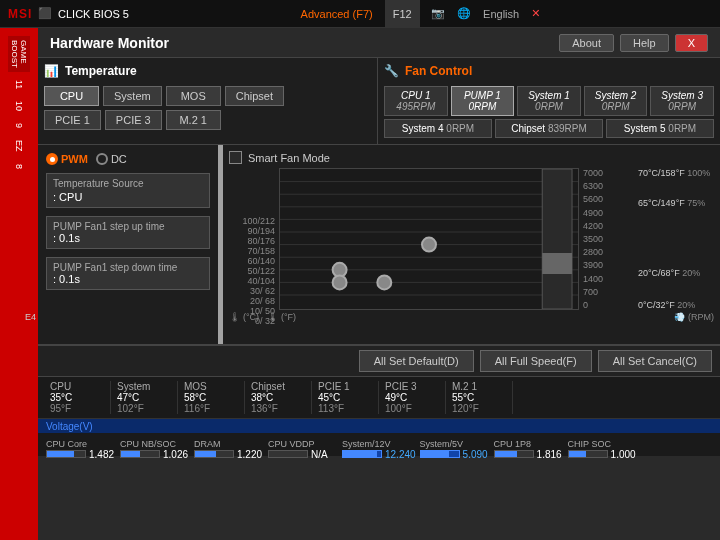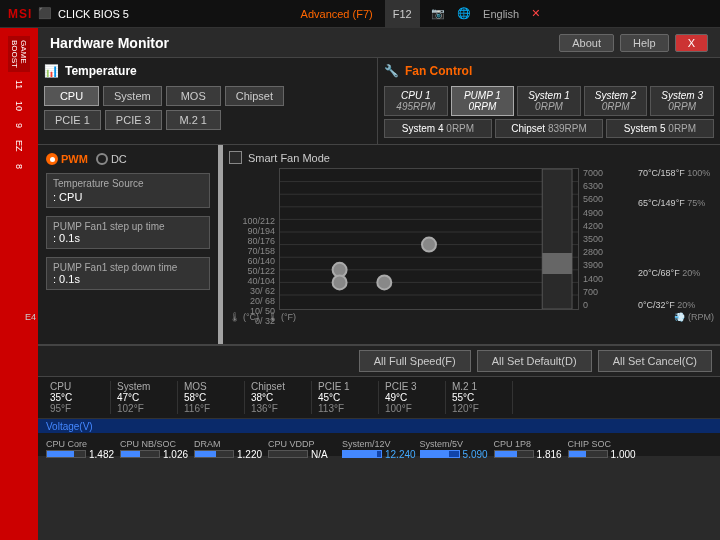--- a/index.html
+++ b/index.html
@@ -663,22 +663,22 @@
             <div class="chart-footer-icons">
               <span>🌡 (°C)</span>
               <span>🌡 (°F)</span>
             </div>
             <span>💨 (RPM)</span>
           </div>
         </div>
       </div>
 
       <div class="action-buttons">
+        <button class="action-btn">All Set Default(D)</button>
         <button class="action-btn">All Full Speed(F)</button>
-        <button class="action-btn">All Set Default(D)</button>
         <button class="action-btn">All Set Cancel(C)</button>
       </div>
 
       <div class="bottom-bar">
 
         <div class="sensor-row">
           <div class="sensor-item">
             <span class="sensor-name">CPU</span>
             <span class="sensor-c">35°C</span>
             <span class="sensor-f">95°F</span>

